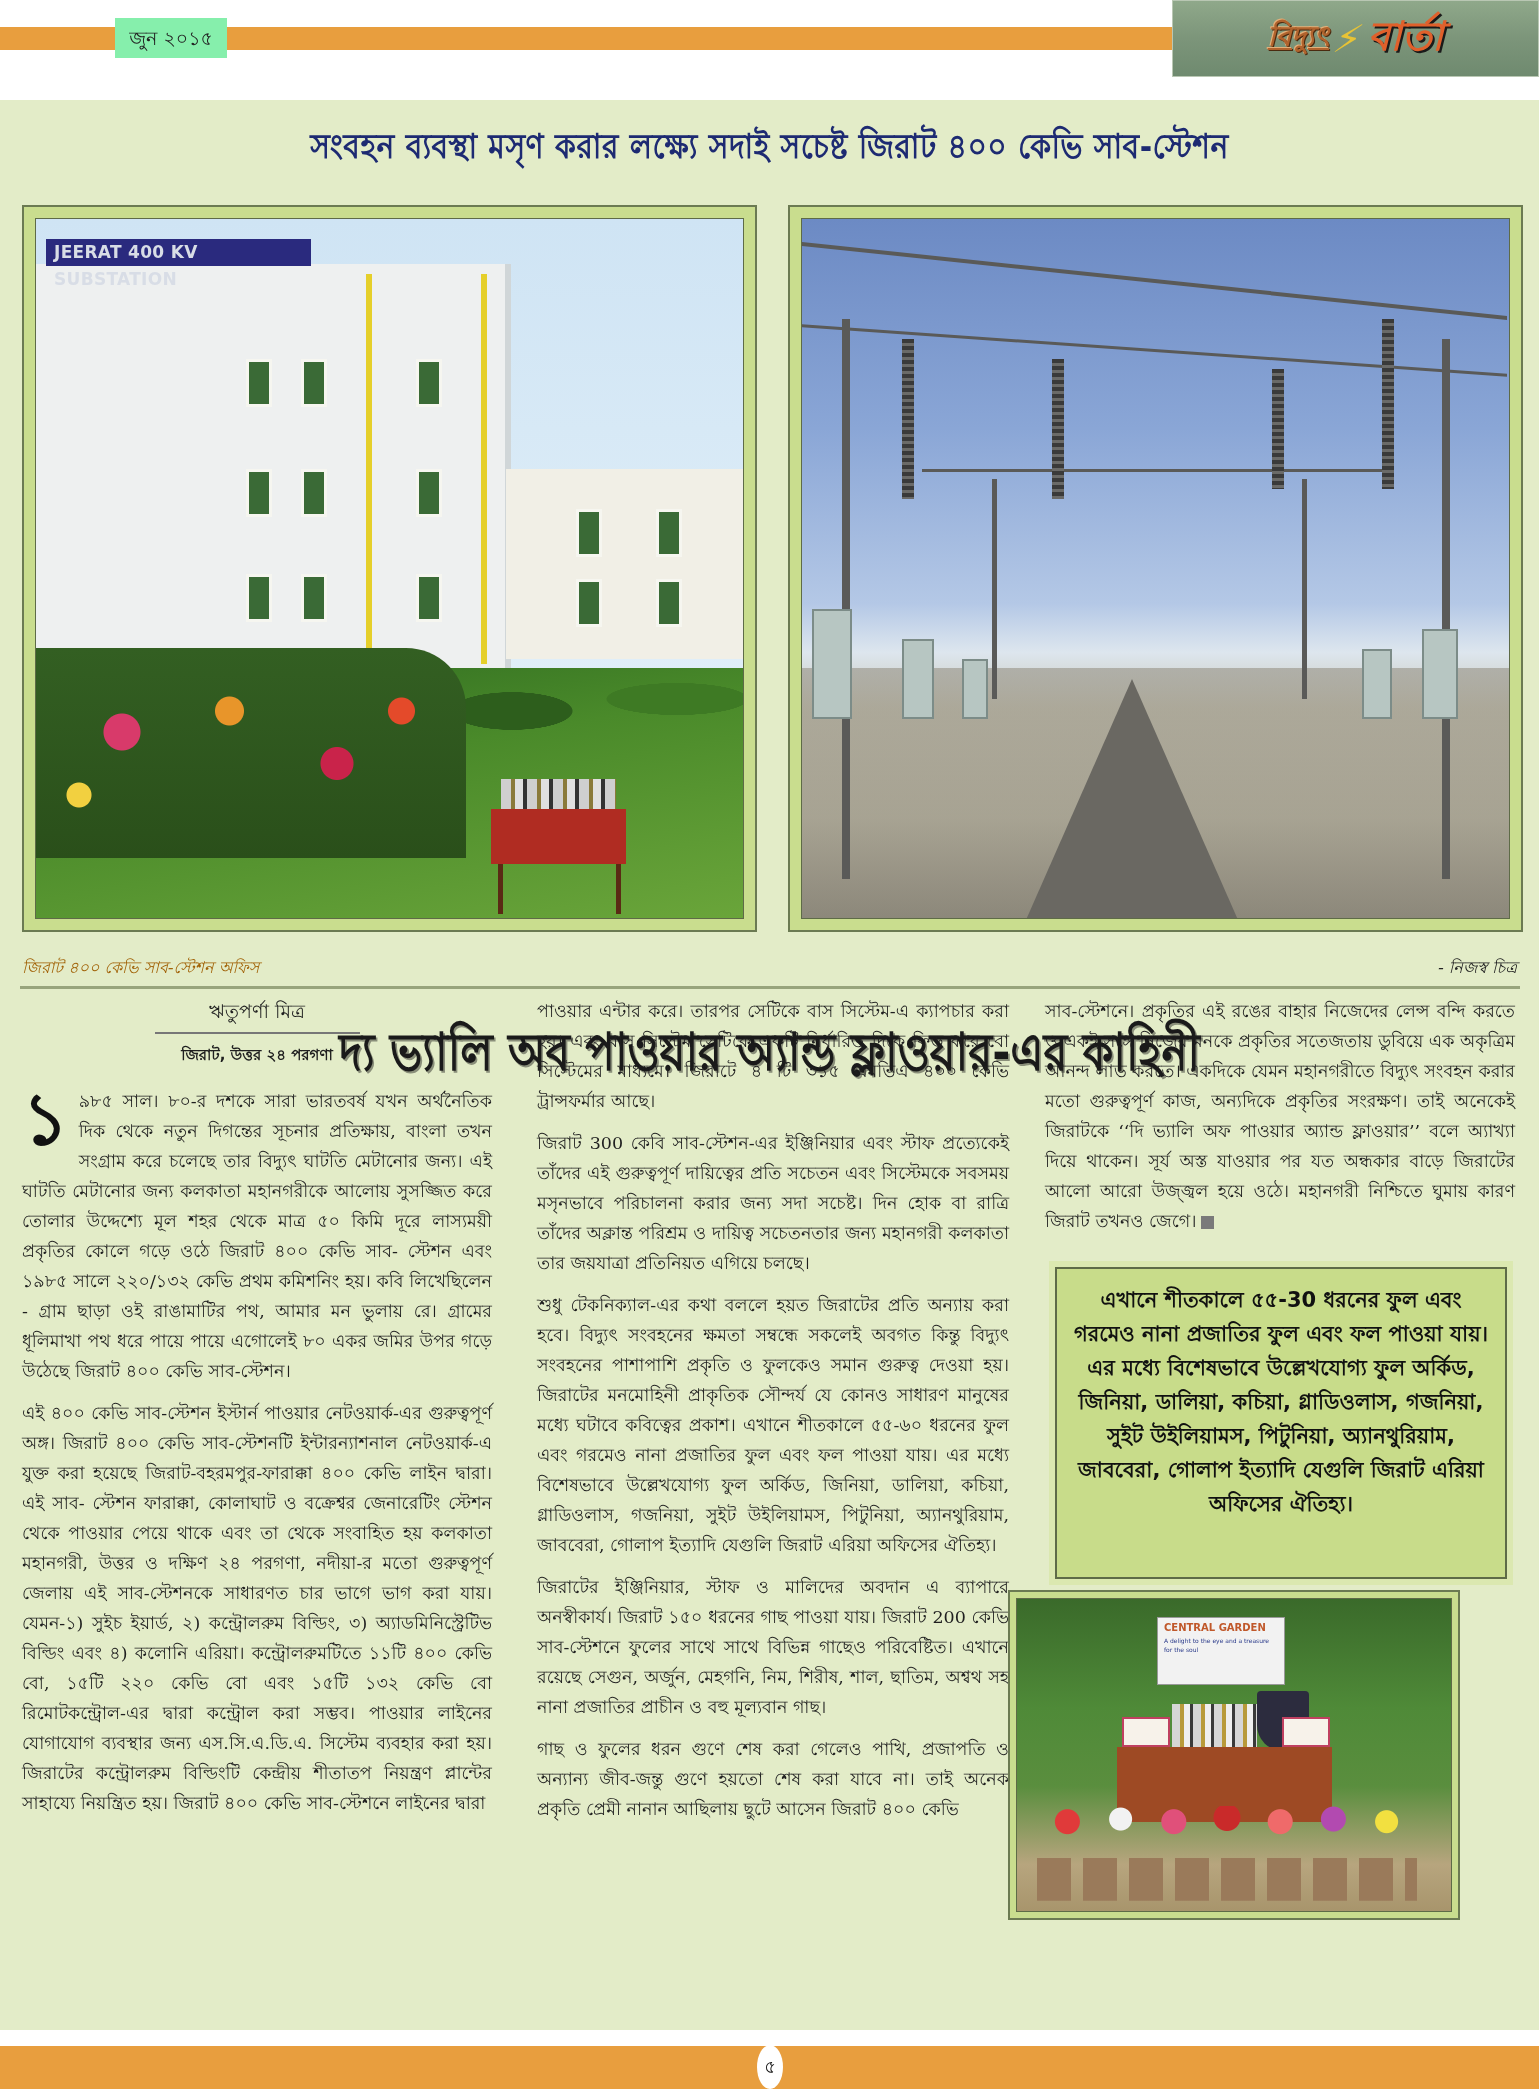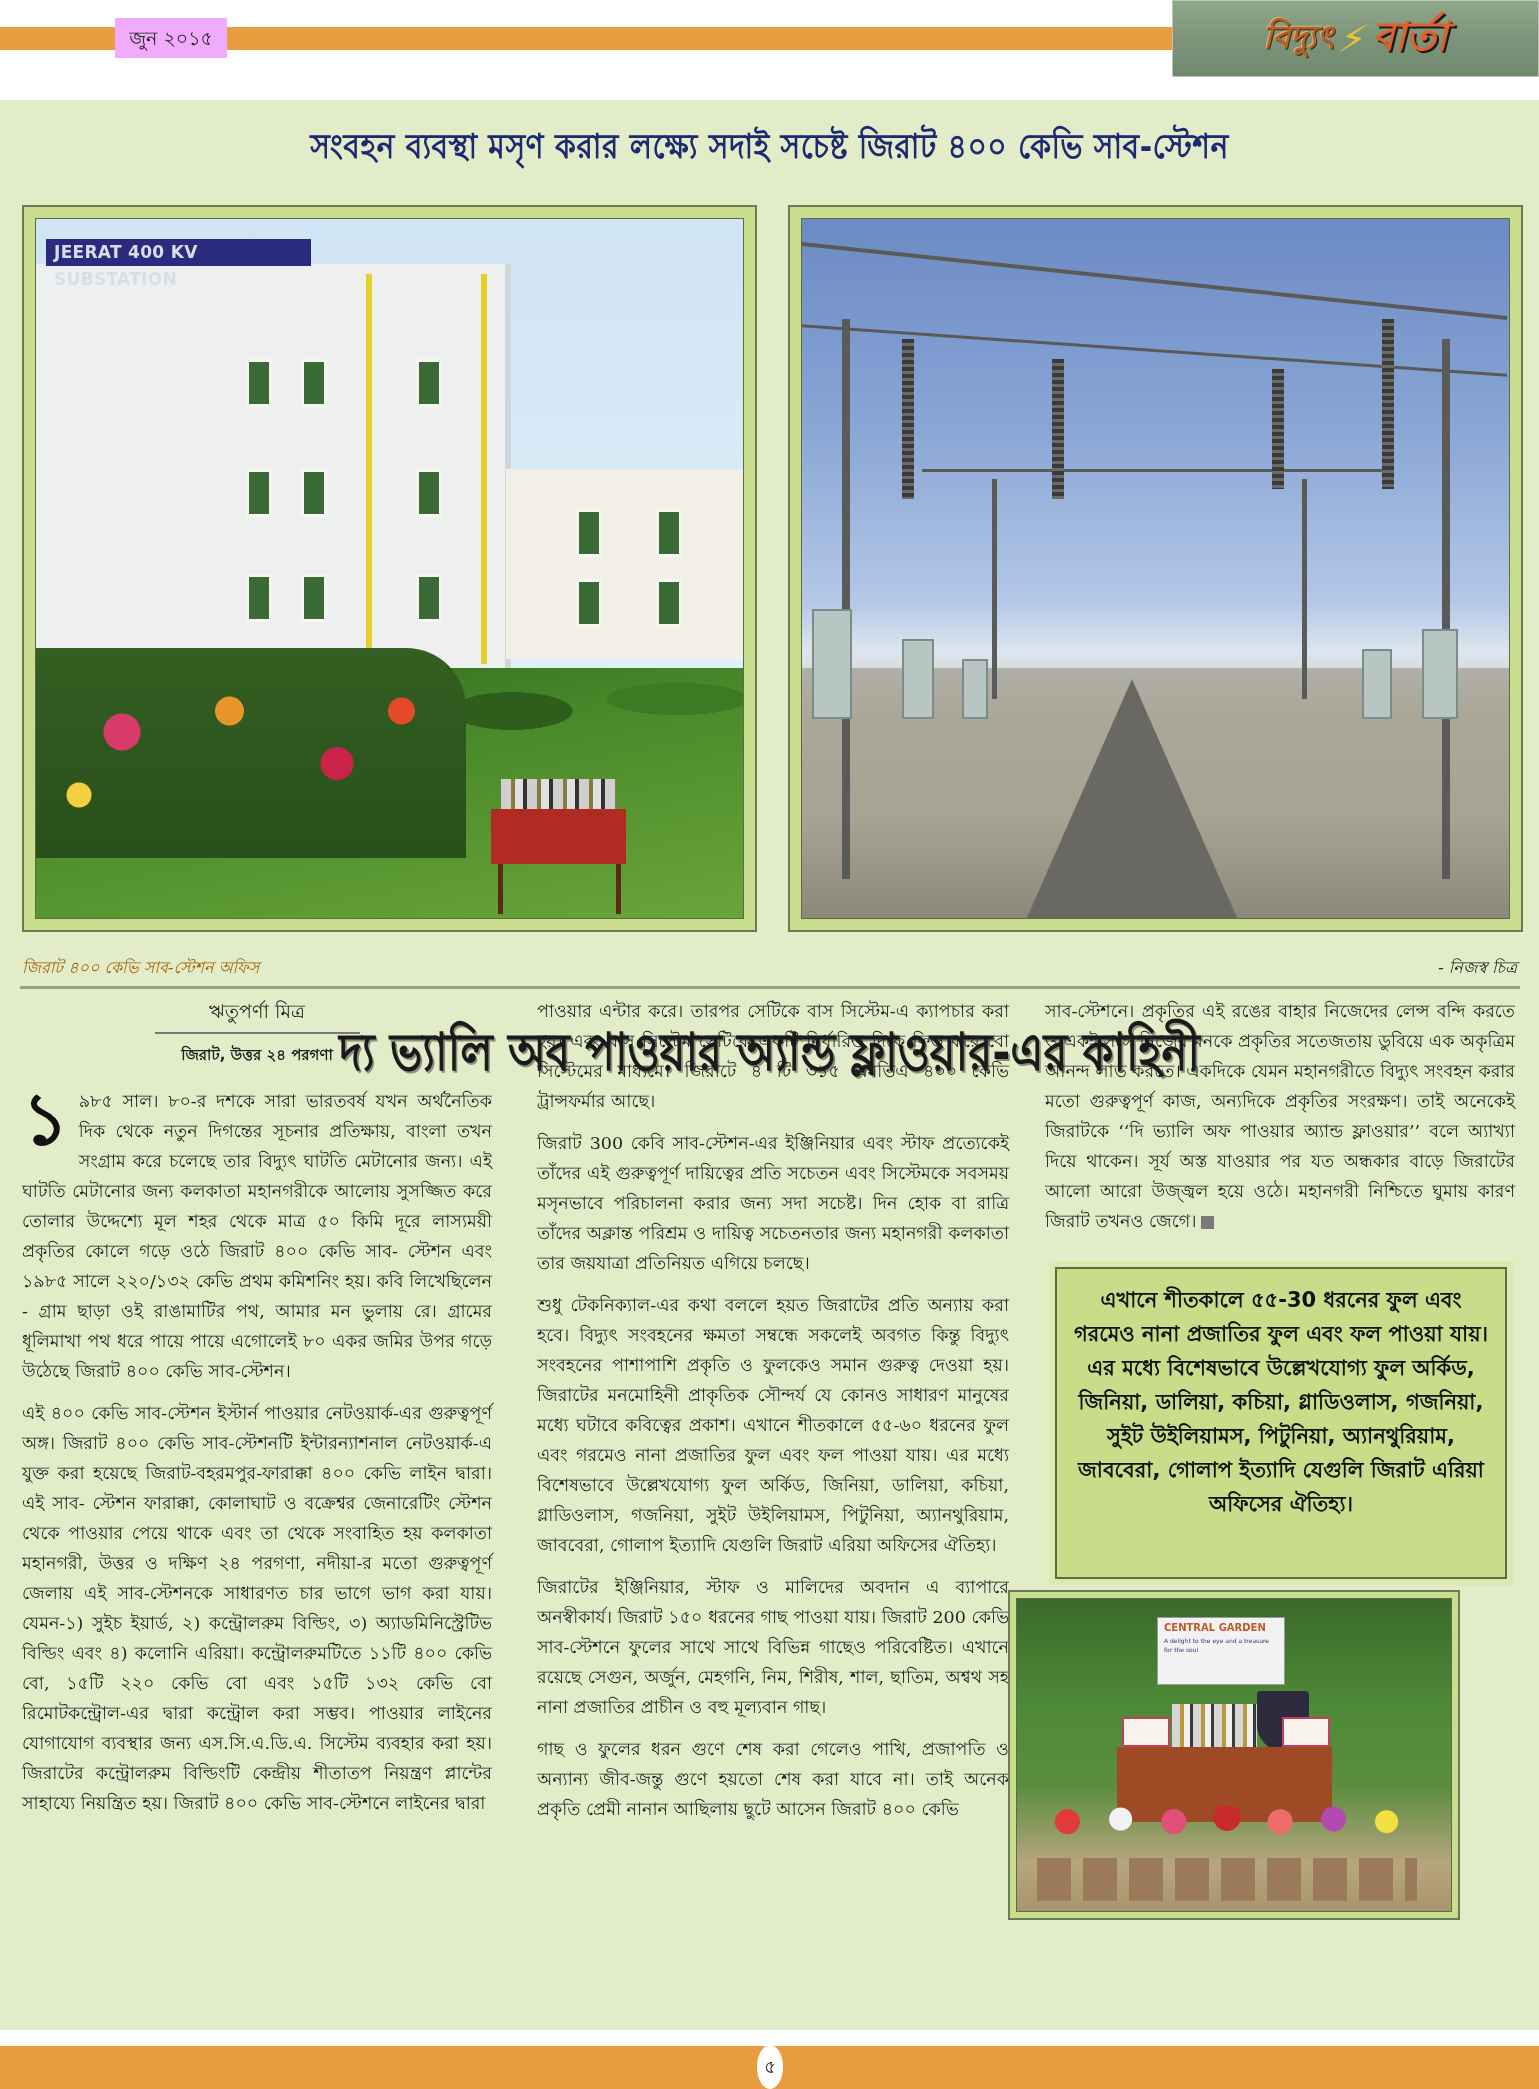--- a/index.html
+++ b/index.html
@@ -1,27 +1,27 @@
 <!DOCTYPE html>
 <html><head>
 <meta charset="utf-8">
 <style>
   * { box-sizing: border-box; margin: 0; padding: 0; }
   html, body { width: 1539px; height: 2089px; background: #ffffff; overflow: hidden; }
   body { position: relative; font-family: "DejaVu Sans", sans-serif; color: #1a1a1a; }
 
   
   .top-bar { position: absolute; left: 0; top: 27px; width: 1180px; height: 23px; background: #e89e3e; }
-  .date-chip { position: absolute; left: 115px; top: 18px; height: 40px; width: 112px; background: #f0abfc;
+  .date-chip { position: absolute; left: 115px; top: 18px; height: 40px; width: 112px; background: #86efac;
                font-family: "DejaVu Serif", serif; font-size: 19px; line-height: 40px; text-align: center; color: #222; }
   .logo { position: absolute; left: 1172px; top: 0; width: 367px; height: 77px;
           background: linear-gradient(180deg,#8fa88a 0%,#7c957a 50%,#6f8a6f 100%);
           border: 1px solid #b9c7b3; display: flex; align-items: center; justify-content: center; gap: 6px; }
-  .logo .word1 { font-family: "DejaVu Sans", sans-serif; font-weight: bold; font-size: 32px; color: #b0632d;
-                 text-shadow: 1px 1px 0 #4a2a10, -1px -1px 0 #e3b07a; font-style: italic; }
+  .logo .word1 { font-family: "DejaVu Sans", sans-serif; font-weight: bold; font-size: 28px; color: #b0632d;
+                 text-shadow: 1px 1px 0 #4a2a10, -1px -1px 0 #e3b07a; font-style: italic; text-decoration: underline; }
   .logo .bolt { color: #e8c335; font-size: 38px; transform: skewX(-15deg); }
   .logo .word2 { font-family: "DejaVu Sans", sans-serif; font-weight: bold; font-size: 40px; color: #e0602b;
                  text-shadow: 2px 2px 0 #1a1a1a; font-style: italic; }
 
   
   .page { position: absolute; left: 0; top: 100px; width: 1539px; height: 1930px; background: #e3ecc8; }
   .page-headline { position: absolute; left: 0; top: 20px; width: 1539px; text-align: center;
                    font-family: "DejaVu Sans", sans-serif; font-weight: bold; font-size: 34px; color: #1d2a72;
                    transform: scaleX(0.88); transform-origin: center; letter-spacing: 0.5px; }
 

